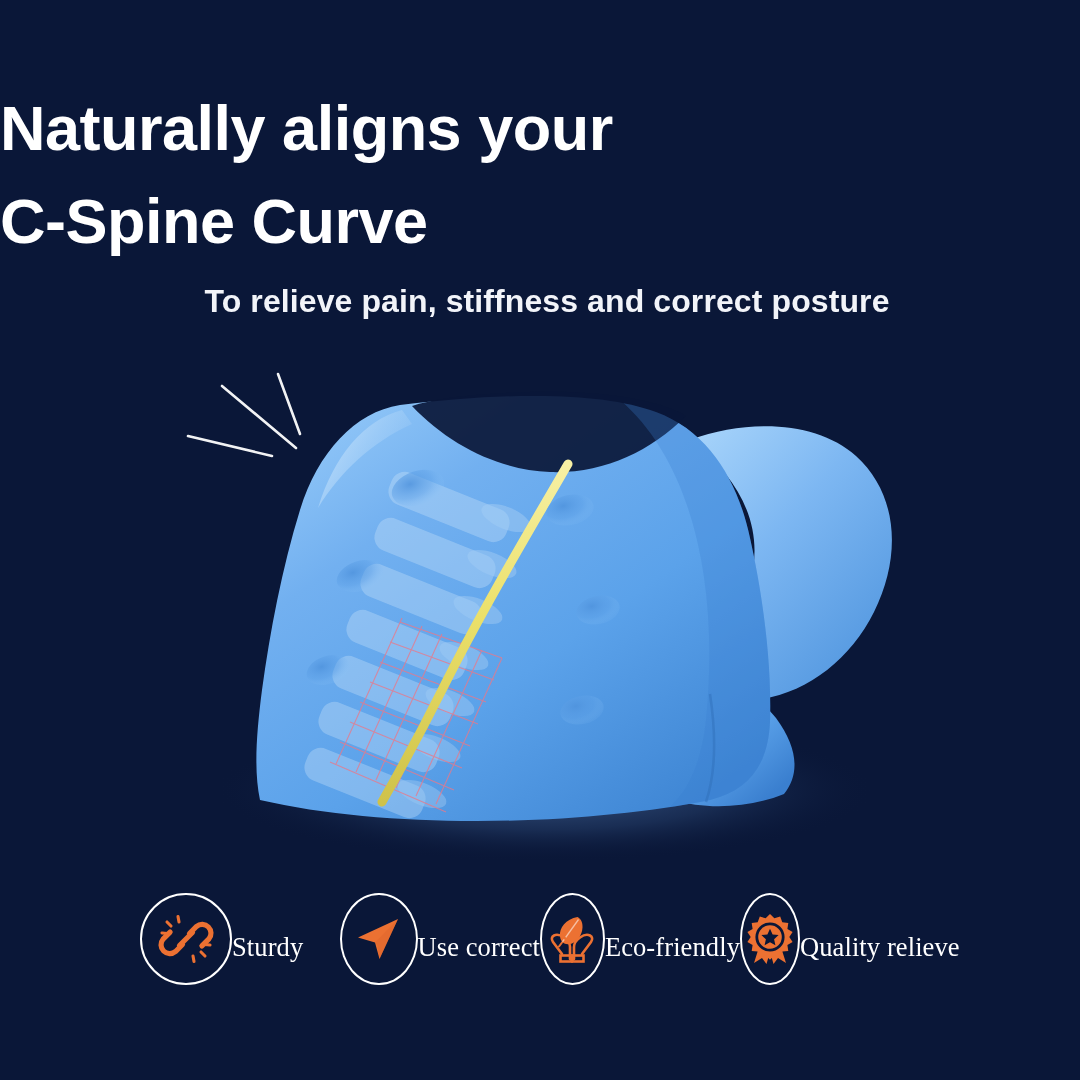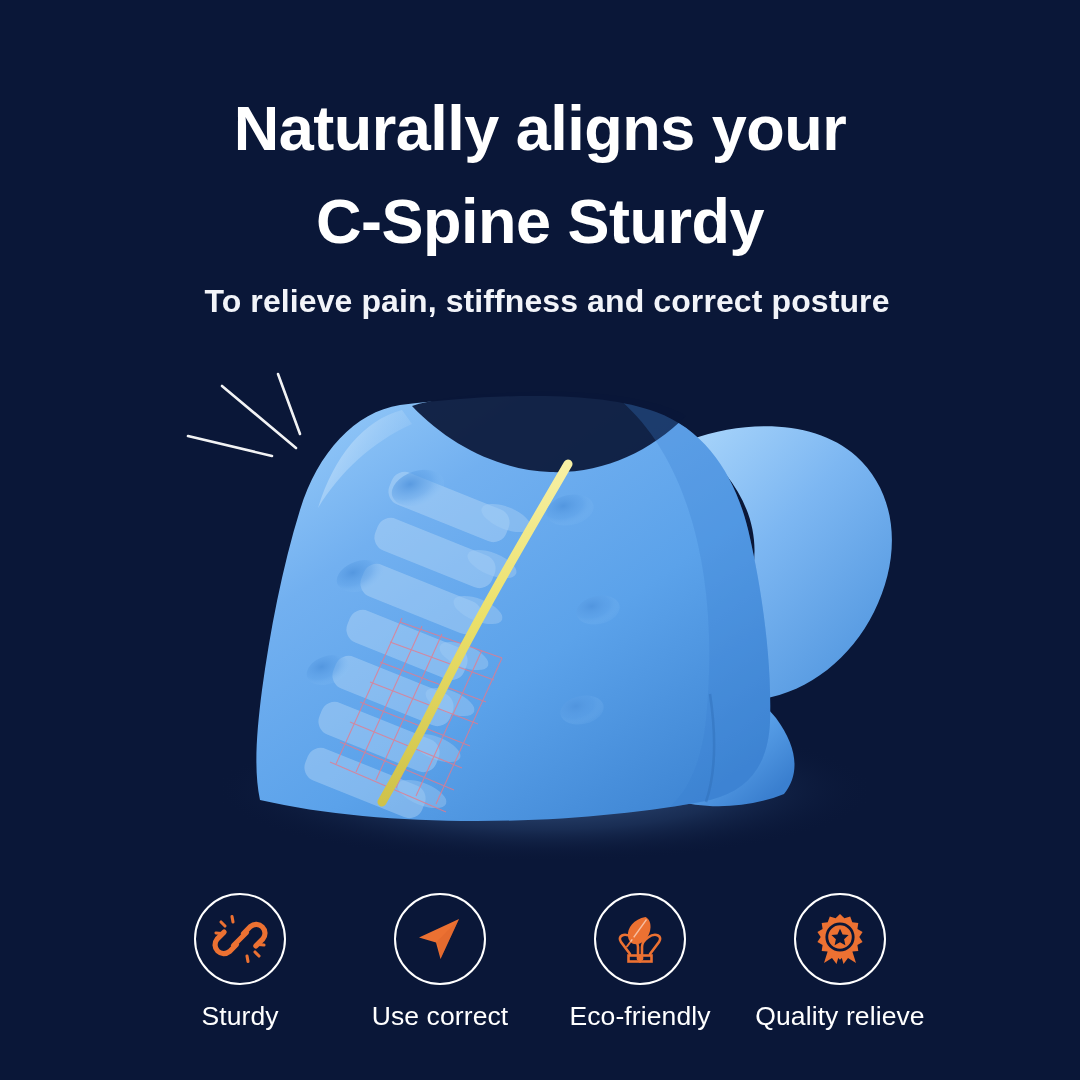--- a/index.html
+++ b/index.html
@@ -17,21 +17,20 @@
     font-family: "Liberation Sans", sans-serif;
     -webkit-font-smoothing: antialiased;
   }
 
   
   .headline {
     position: absolute;
     left: 0;
     top: 82px;
     width: 1080px;
-    text-align: center;
     color: #ffffff;
     font-size: 63px;
     font-weight: 700;
     letter-spacing: -0.5px;
     line-height: 93px;
   }
   .headline .line { display: block; }
 
   .subtitle {
     position: absolute;
@@ -69,22 +68,23 @@
     top: 893px;
     width: 1080px;
     height: 160px;
     display: flex;
     align-items: flex-start;
     justify-content: center;
   }
   .feature {
     width: 200px;
     display: flex;
-    flex-direction: column;
+    flex-direction: row;
     align-items: center;
+    font-family: Liberation Serif, serif;
   }
   .feature:nth-child(5) { width: 216px; }
   .circle {
     width: 92px;
     height: 92px;
     border-radius: 50%;
     border: 2px solid #ffffff;
     display: flex;
     align-items: center;
     justify-content: center;
@@ -100,21 +100,21 @@
     white-space: nowrap;
   }
 </style>
 </head>
 <body>
 
 <div id="stage">
 
   <div class="headline">
     <span class="line">Naturally aligns your</span>
-    <span class="line">C-Spine Sturdy</span>
+    <span class="line">C-Spine Curve</span>
   </div>
 
   <div class="subtitle">To relieve pain, stiffness and correct posture</div>
 
   <div class="product-stage">
     <svg class="product-svg" viewBox="0 0 800 500">
       <defs>
 
         <radialGradient id="floorGlow" cx="50%" cy="50%" r="50%">
           <stop offset="0%" stop-color="#47699c" stop-opacity="0.85"></stop>

